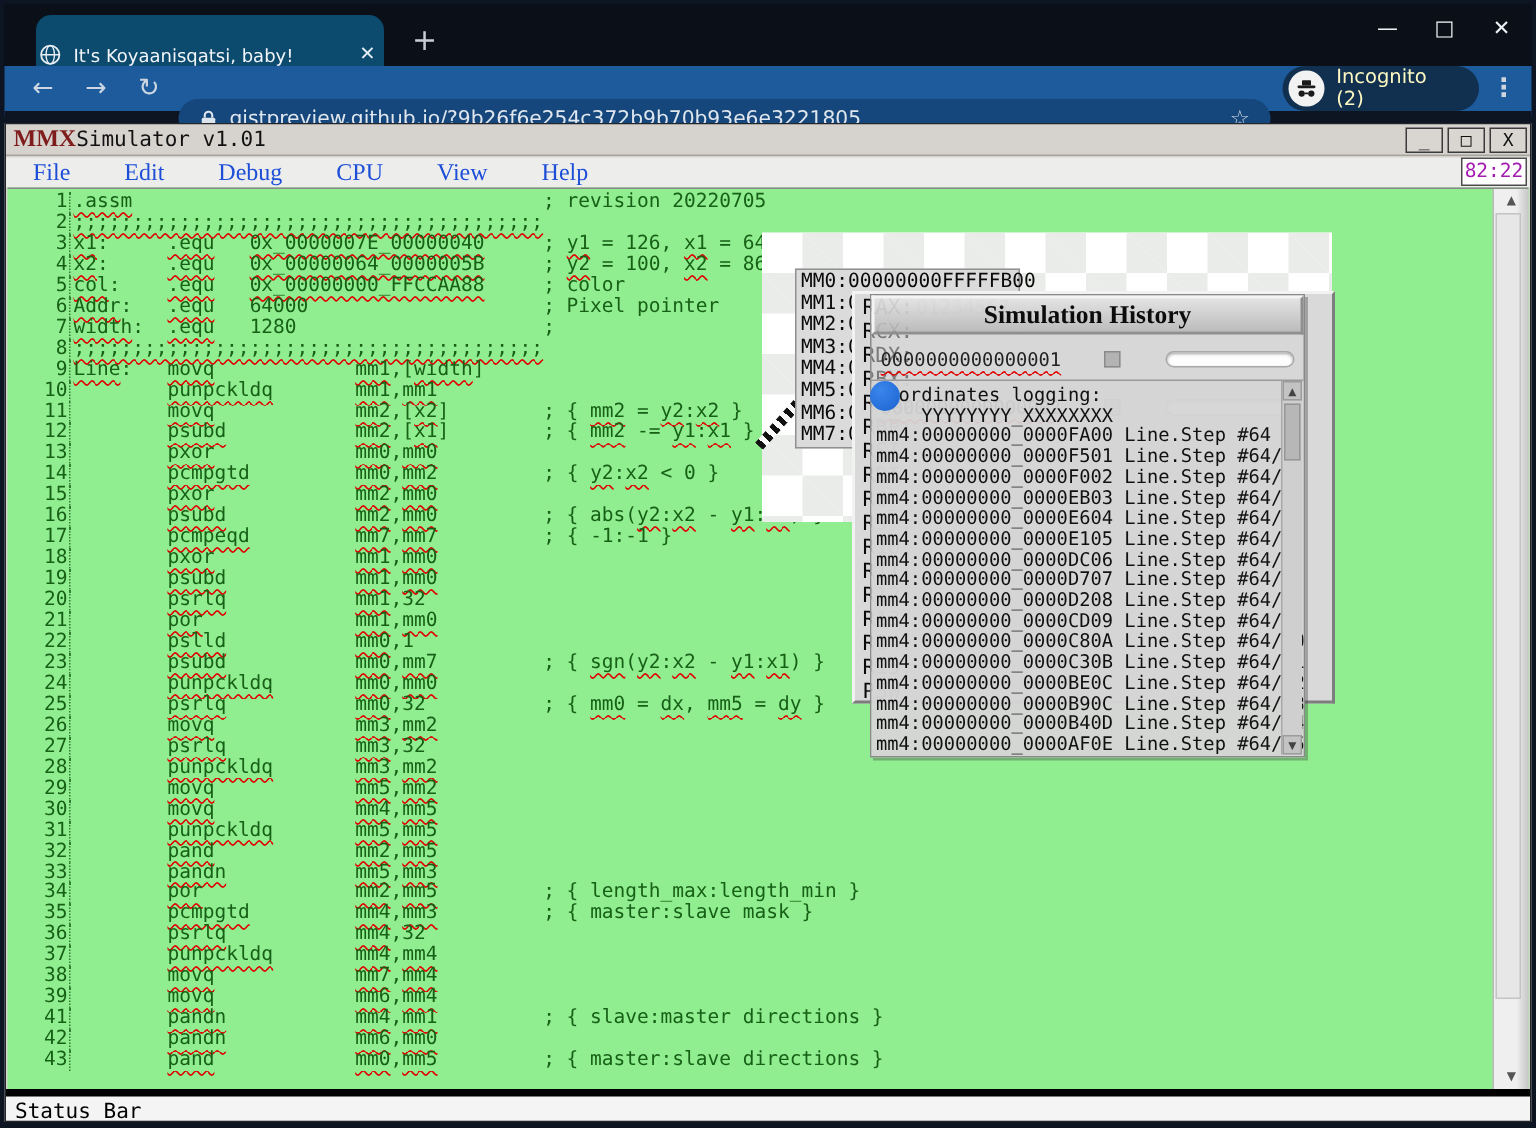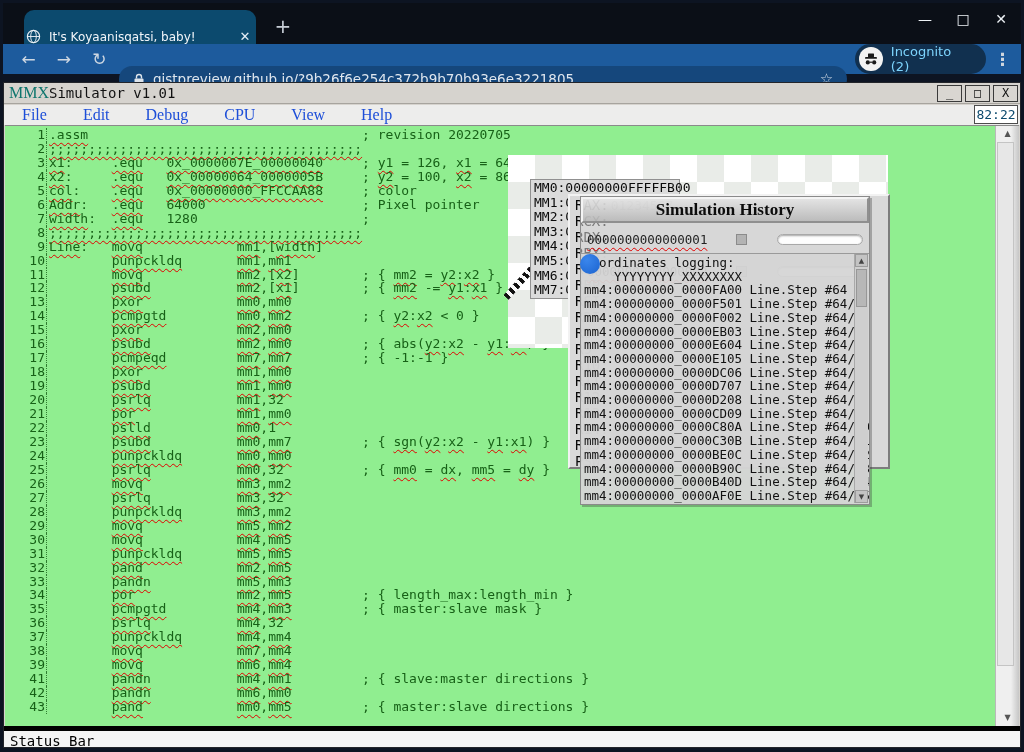--- a/index.html
+++ b/index.html
@@ -22,38 +22,38 @@
   .navbtn { color:#cdd7e2; font-size:17px; width:36px; text-align:center; }
   .omnibox { position:relative; height:26px; width:742px; margin-left:2px; background:#15477c;
              border-radius:13px; display:flex; align-items:center; padding:0 10px;margin-top:40px; }
   .lock-icon { margin:0 8px 0 4px; display:flex; }
   .url { color:#dfe6ee; font-size:13.5px; flex:1; white-space:nowrap; overflow:hidden; }
   .star { color:#cfd8e2; font-size:15px; margin-right:4px; }
   .incog { margin-left:8px; height:30px; background:#11304f; border-radius:15px; display:flex;
            align-items:center; padding:3px 14px 3px 4px; }
   .incog-circle { width:24px; height:24px; border-radius:50%; background:#f2f2f2; display:flex;
                   align-items:center; justify-content:center; margin-right:8px; }
-  .incog-label { color:#7dd3fc; font-size:13px; }
+  .incog-label { color:#fef9c3; font-size:13px; }
   .dots { color:#cfd6de; font-size:17px; margin:0 10px 0 8px; font-weight:bold; }
 
   
   .app { position:absolute; left:3px; top:82px; right:3px; bottom:4px; background:#d6d3ce; border:1px solid #23252a; }
   .titlebar { position:absolute; left:0; right:0; top:0; height:21px; background:#d6d3ce;
               border-bottom:1px solid #a7a49e; font-size:15px; padding-left:5px; display:flex; align-items:center; }
-  .brand { color:#0f766e; font-weight:normal; font-family:"Liberation Serif",serif; font-size:16px; }
+  .brand { color:#7f1d1d; font-weight:bold; font-family:"Liberation Serif",serif; font-size:16px; }
   .brand-rest { color:#111; font-family:"DejaVu Sans Mono",monospace; font-size:14px; }
   .appbtns { position:absolute; right:2px; top:2px; display:flex; gap:3px; }
   .appbtn { width:25px; height:17px; border:1px solid #3a3a3a; background:#d9d6d1; font-family:"DejaVu Sans Mono",monospace;
             font-size:12px; text-align:center; line-height:15px; color:#111; }
   .menubar { position:absolute; left:0; right:0; top:22px; height:20px; background:#ededec; }
   .menu-item { display:inline-block; font-family:"Liberation Serif",serif; font-size:16px; color:#1d4ed8;
                padding:0 18px; line-height:20px; }
   .timerbox { position:absolute; right:2px; top:0px; width:44px; height:19px; background:#ffffff;
               border:1px solid #4c4c4c; font-family:"DejaVu Sans Mono",monospace; font-size:13px;
-              text-align:center; line-height:17px; color:#0c4a6e; }
+              text-align:center; line-height:17px; color:#a21caf; }
   .content { position:absolute; left:1px; right:1px; top:42px; bottom:21px; background:#90ee90;
              border-top:1px solid #8a8a8a; overflow:hidden; }
   .statusbar { position:absolute; left:0; right:0; bottom:0; height:21px; background:#f4f4f4;
                border-top:5px solid #000000; font-family:"DejaVu Sans Mono",monospace; font-size:14px;
                color:#000; padding-left:6px; line-height:20px; }
 
   
   .code { position:absolute; left:4px; top:2px; right:26px; font-family:"DejaVu Sans Mono",monospace;
           font-size:13px; line-height:13.95px; color:#176117; }
   .cline { white-space:pre; display:flex; }

